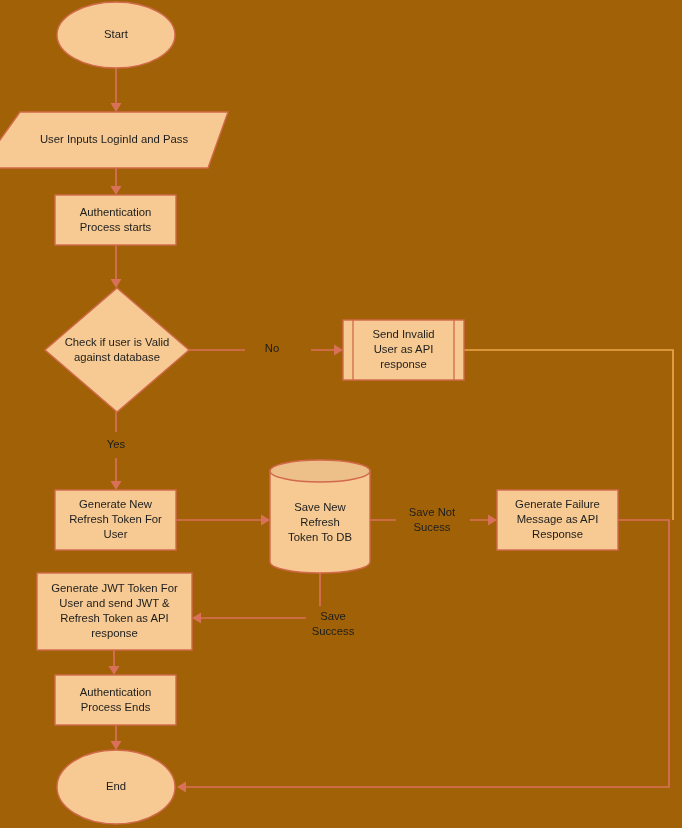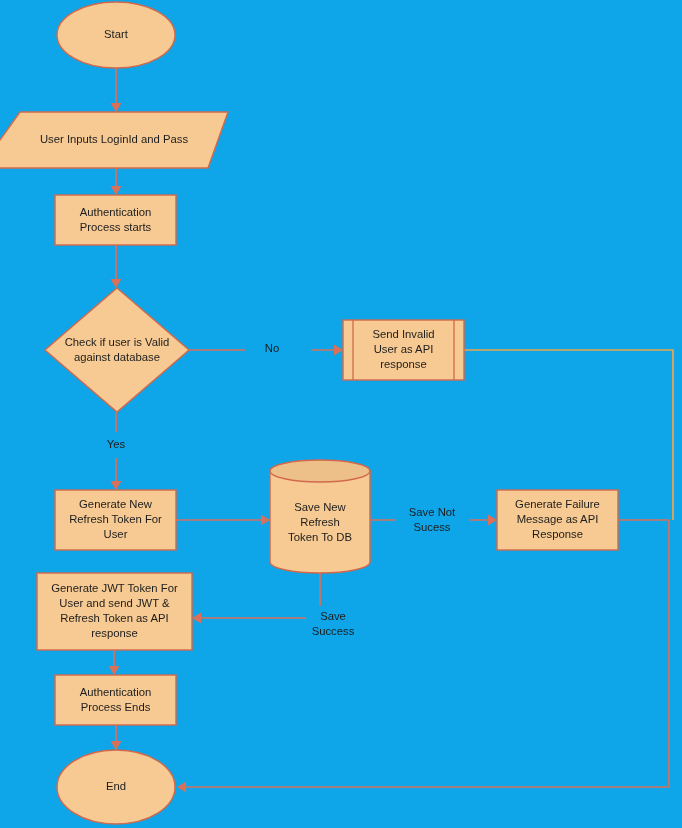--- a/index.html
+++ b/index.html
@@ -4,21 +4,21 @@
 <style>
   html, body {
     margin: 0;
     padding: 0;
     background: #fdf6f2;
   }
   #canvas-wrap {
     position: relative;
     width: 682px;
     height: 828px;
-    background: #0ea5e9;
+    background: #a16207;
     overflow: hidden;
     font-family: "Liberation Sans", sans-serif;
   }
   svg#flow {
     position: absolute;
     left: 0;
     top: 0;
     width: 682px;
     height: 828px;
     display: block;

